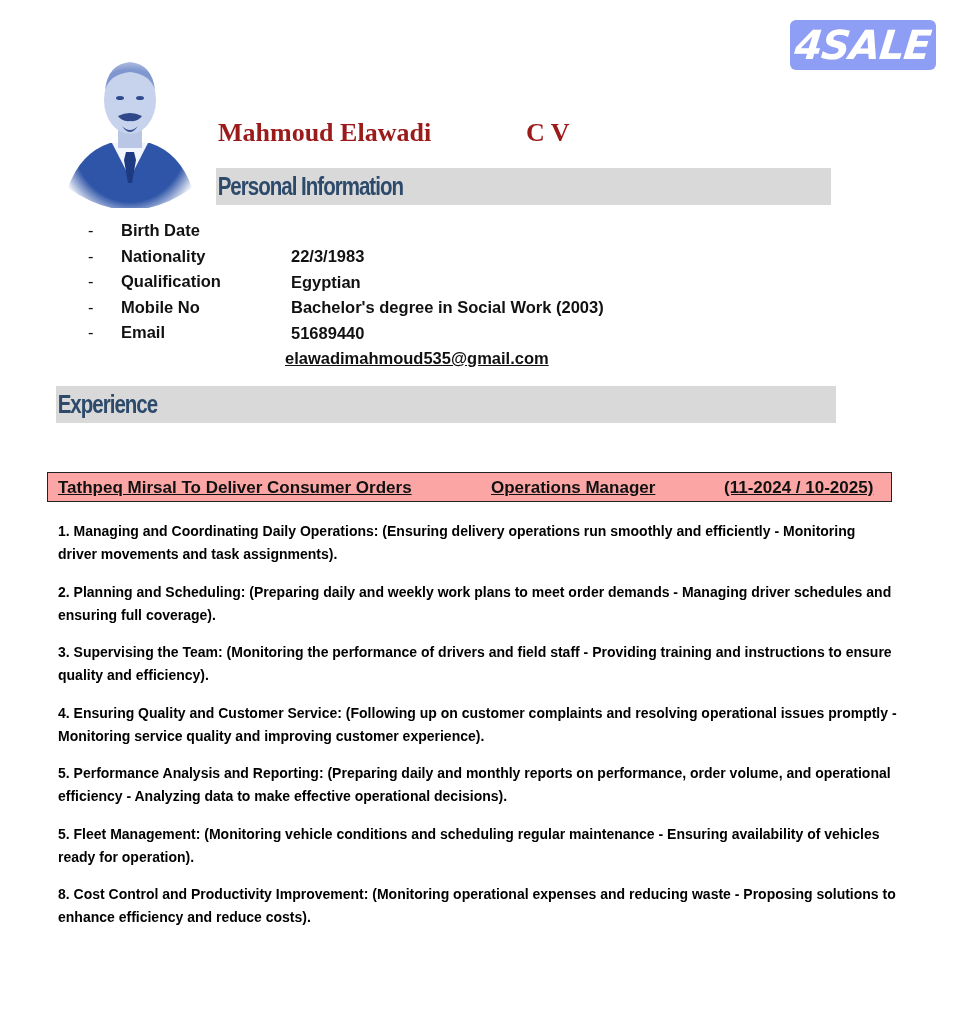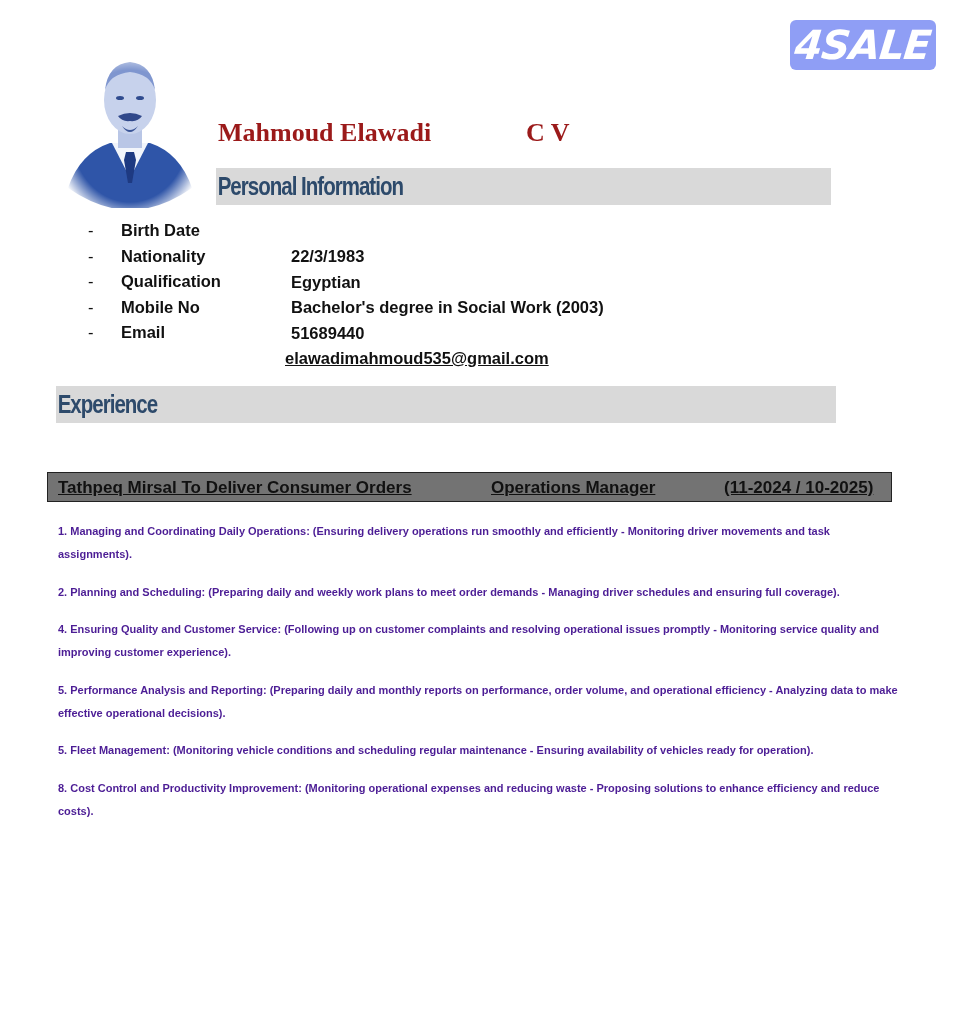--- a/index.html
+++ b/index.html
@@ -28,29 +28,29 @@
     .bar-experience { left: 56px; top: 386px; width: 780px; }
 
     .info-list { position: absolute; left: 88px; top: 219px; }
     .info-row { position: relative; height: 25.5px; font-size: 16.5px; font-weight: bold; color: #111; }
     .info-row .dash { position: absolute; left: 0; top: 2px; font-weight: normal; }
     .info-row .label { position: absolute; left: 33px; top: 2px; white-space: nowrap; }
     .info-row .value { position: absolute; left: 203px; top: 16px; white-space: nowrap; margin-top: 12px; }
     .info-row .value.email { left: 197px; text-decoration: underline; }
 
     .job-header { position: absolute; left: 47px; top: 472px; width: 845px; height: 30px;
-                  background: #737373; border: 1.5px solid #222; box-sizing: border-box;
+                  background: #fca5a5; border: 1.5px solid #222; box-sizing: border-box;
                   font-weight: bold; font-size: 17px; color: #111; }
     .job-header span { position: absolute; top: 5px; text-decoration: underline; white-space: nowrap; }
     .job-company { left: 10px; }
     .job-title { left: 443px; }
     .job-dates { left: 676px; }
 
     .duties { position: absolute; left: 58px; top: 520px; width: 840px; }
-    .duty { font-size: 11px; font-weight: bold; line-height: 23px; margin: 0 0 14.5px 0; color: #4c1d95; }
+    .duty { font-size: 14px; font-weight: bold; line-height: 23px; margin: 0 0 14.5px 0; color: #000000; }
   </style>
 </head>
 <body>
 
 <div class="watermark">
   <span>4SALE</span>
 </div>
 
 <div class="photo">
   <svg width="140" height="160" viewBox="0 0 140 160">
@@ -117,17 +117,18 @@
 
 <div class="job-header">
   <span class="job-company">Tathpeq Mirsal To Deliver Consumer Orders</span>
   <span class="job-title">Operations Manager</span>
   <span class="job-dates">(11-2024 / 10-2025)</span>
 </div>
 
 <div class="duties">
   <p class="duty"> 1. Managing and Coordinating Daily Operations: (Ensuring delivery operations run smoothly and efficiently - Monitoring driver movements and task assignments).</p>
   <p class="duty">2. Planning and Scheduling: (Preparing daily and weekly work plans to meet order demands - Managing driver schedules and ensuring full coverage).</p>
+  <p class="duty">3. Supervising the Team: (Monitoring the performance of drivers and field staff - Providing training and instructions to ensure quality and efficiency).</p>
   <p class="duty">4. Ensuring Quality and Customer Service: (Following up on customer complaints and resolving operational issues promptly - Monitoring service quality and improving customer experience).</p>
   <p class="duty">5. Performance Analysis and Reporting: (Preparing daily and monthly reports on performance, order volume, and operational efficiency - Analyzing data to make effective operational decisions).</p>
   <p class="duty">5. Fleet Management: (Monitoring vehicle conditions and scheduling regular maintenance - Ensuring availability of vehicles ready for operation).</p>
   <p class="duty">8. Cost Control and Productivity Improvement: (Monitoring operational expenses and reducing waste - Proposing solutions to enhance efficiency and reduce costs).</p>
 </div>
 
 </body></html>

